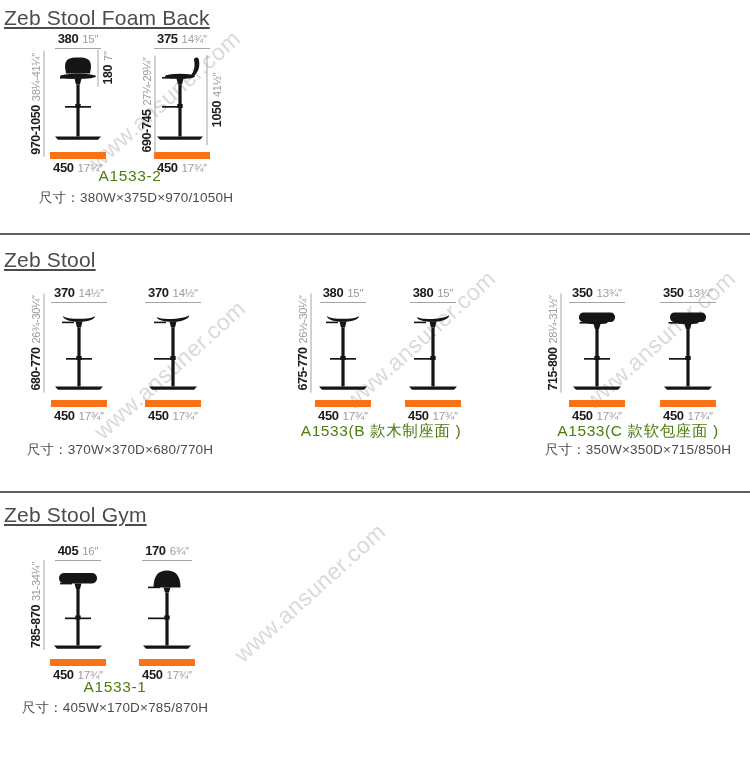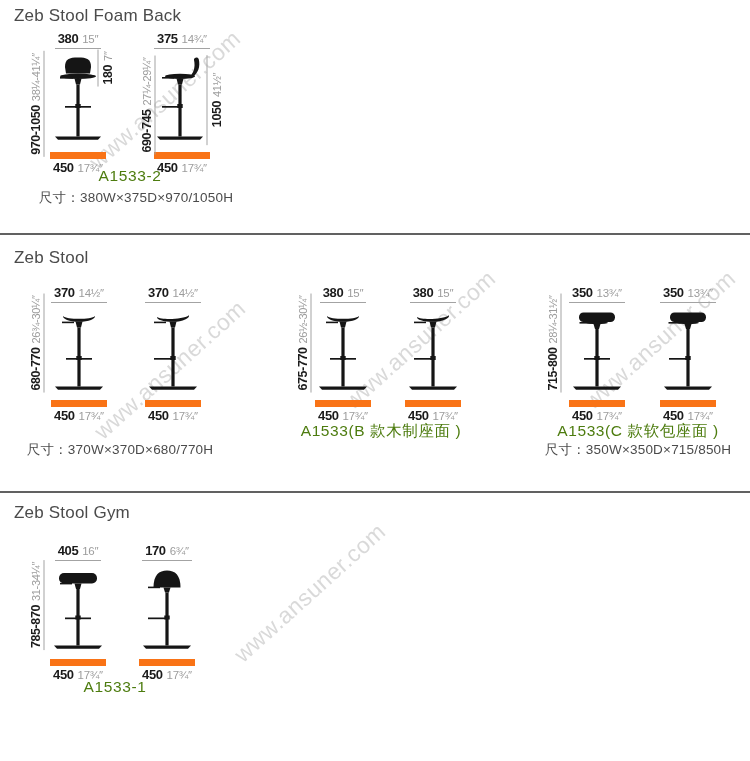--- a/index.html
+++ b/index.html
@@ -2,21 +2,21 @@
 <html><head>
 <meta charset="utf-8">
 <style>
   html,body{margin:0;padding:0;background:#fff;}
   #page{position:relative;width:750px;height:761px;background:#fff;overflow:hidden;
         font-family:"Liberation Sans",sans-serif;-webkit-font-smoothing:antialiased;}
   .sec{position:absolute;left:0;width:750px;}
   #s1{top:0;height:233px;border-bottom:2px solid #616161;}
   #s2{top:235px;height:256px;border-bottom:2px solid #616161;}
   #s3{top:493px;height:256px;}
-  .sec-title{position:absolute;left:14px;font-size:17px;color:#4b4b4b;letter-spacing:.2px;}
+  .sec-title{position:absolute;left:4px;font-size:21px;color:#4b4b4b;letter-spacing:.2px;text-decoration:underline;}
   
   .dia{position:absolute;width:120px;display:flex;flex-direction:column;align-items:center;}
   .dia svg{margin-top:7px;display:block;}
   .stool{fill:#151515;stroke:none;}
   
   .dim-h{white-space:nowrap;font-size:13px;line-height:15px;padding:0 3px 1px;border-bottom:1px solid #a3a3a3;}
   .dim-h.ovl{border-bottom:none;border-top:7px solid #f97316;padding:1px 3px 0;margin-top:6px;}
   .mm{font-weight:bold;color:#1b1b1b;letter-spacing:-.4px;}
   .in{color:#9c9c9c;font-size:11.5px;margin-left:4px;letter-spacing:-.3px;}
   
@@ -258,15 +258,16 @@
         <rect x="11" y="49.5" width="18.5" height="1.7"></rect>
         <rect x="27.3" y="47.5" width="5.4" height="4"></rect>
         <polygon points="6,77.5 54,77.5 51,80.8 9,80.8"></polygon>
       </svg>
       <div class="dim-h ovl">
         <span class="mm">450</span><span class="in">17¾″</span>
       </div>
     </div>
 
     <div class="model" style="left:115px;top:185px">A1533-1</div>
+    <div class="size" style="left:115px;top:206px">尺寸：405W×170D×785/870H</div>
   </div>
 
 </div>
 
 </body></html>

